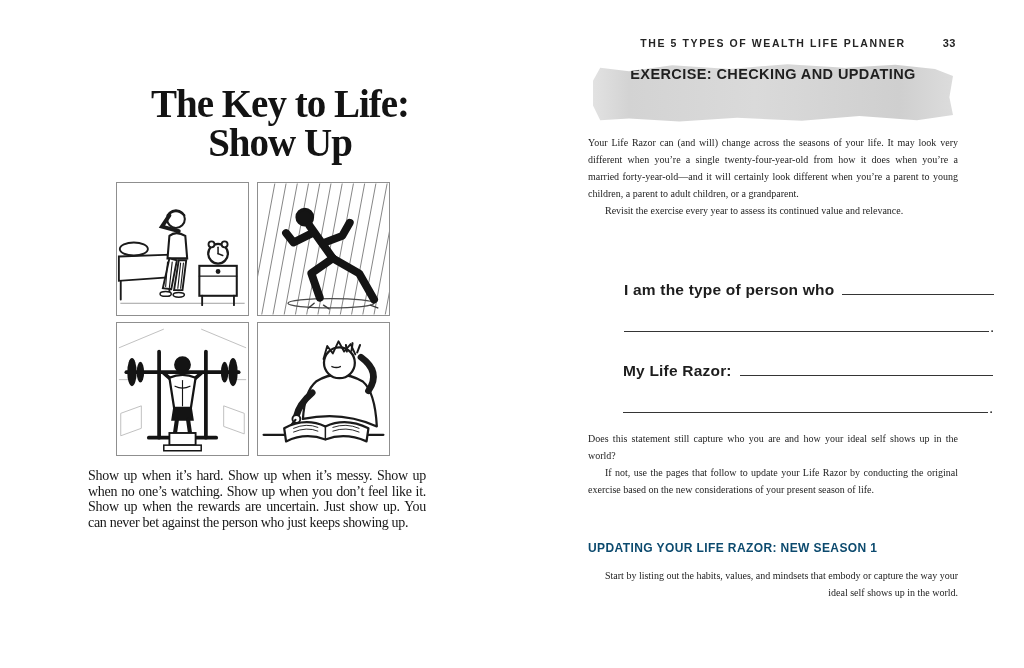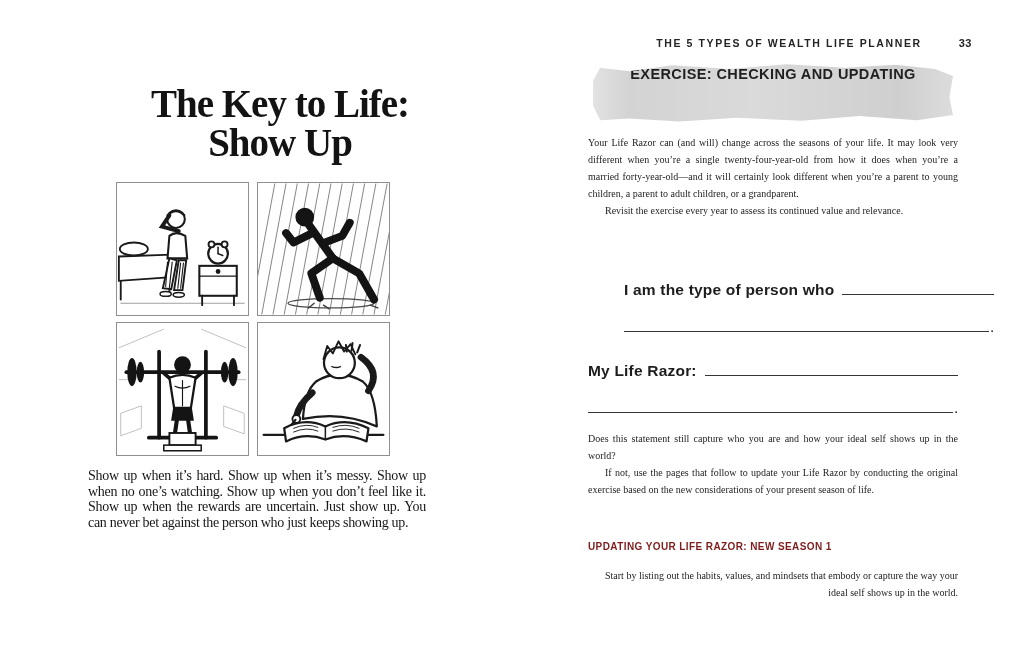--- a/index.html
+++ b/index.html
@@ -29,21 +29,21 @@
   .ill-cell {
     border:1px solid #8f8f8f; background:#ffffff; overflow:hidden;
   }
   .ill-cell svg { display:block; width:100%; height:100%; }
   .caption {
     position:absolute; top:468px; left:28px; width:338px;
     font-size:14px; line-height:15.5px; letter-spacing:-0.3px;
     text-align:justify; color:#161616;
   }
   .running-header {
-    position:absolute; top:37px; left:16px; width:100%; height:16px;
+    position:absolute; top:37px; left:0; width:100%; height:16px;
   }
   .rh-title {
     display:block; text-align:center;
     font-family:"Liberation Sans", sans-serif; font-weight:700;
     font-size:10.5px; letter-spacing:1.6px; color:#242424;
   }
   .rh-page {
     position:absolute; right:2px; top:0;
     font-family:"Liberation Sans", sans-serif; font-weight:700;
     font-size:11px; letter-spacing:0.5px; color:#242424;
@@ -62,38 +62,38 @@
   .body-block { position:absolute; left:0; width:370px; }
   .body-block p {
     font-size:10px; line-height:17px; text-align:justify; color:#232323;
   }
   .indent { text-indent:17px; }
   .intro    { top:134px; }
   .question { top:430px; }
 
   .prompt { position:absolute; left:0; width:370px; }
   .prompt-1 { top:279px;margin-left:36px; }
-  .prompt-2 { top:360px; }
+  .prompt-2 { top:360px;margin-left:35px; }
   .prompt-row { display:flex; align-items:baseline; height:22px; }
   .prompt-row + .prompt-row { margin-top:15px; }
   .prompt-label {
     font-family:"Liberation Sans", sans-serif; font-weight:700;
     font-size:15.5px; letter-spacing:0.2px; color:#1d1d1d; white-space:nowrap;
   }
   .write-line {
     flex:1; border-bottom:1.5px solid #353535; height:16px;
     margin-left:8px; min-width:40px;
   }
   .prompt-row .write-line.full { margin-left:0; }
   .line-suffix { font-size:15px; color:#1d1d1d; margin-left:1px; }
 
   .section-heading {
     position:absolute; top:541px; left:0; width:370px;
     font-family:"Liberation Sans", sans-serif; font-weight:700;
-    font-size:10px; letter-spacing:0.4px; color:#7f1d1d;
+    font-size:12px; letter-spacing:0.4px; color:#0c4a6e;
   }
   .section-body { top:567px; }
   .section-body p { text-align:right; }
 </style>
 </head>
 <body>
 
 <div class="spread">
 
   <div class="page left-page">

